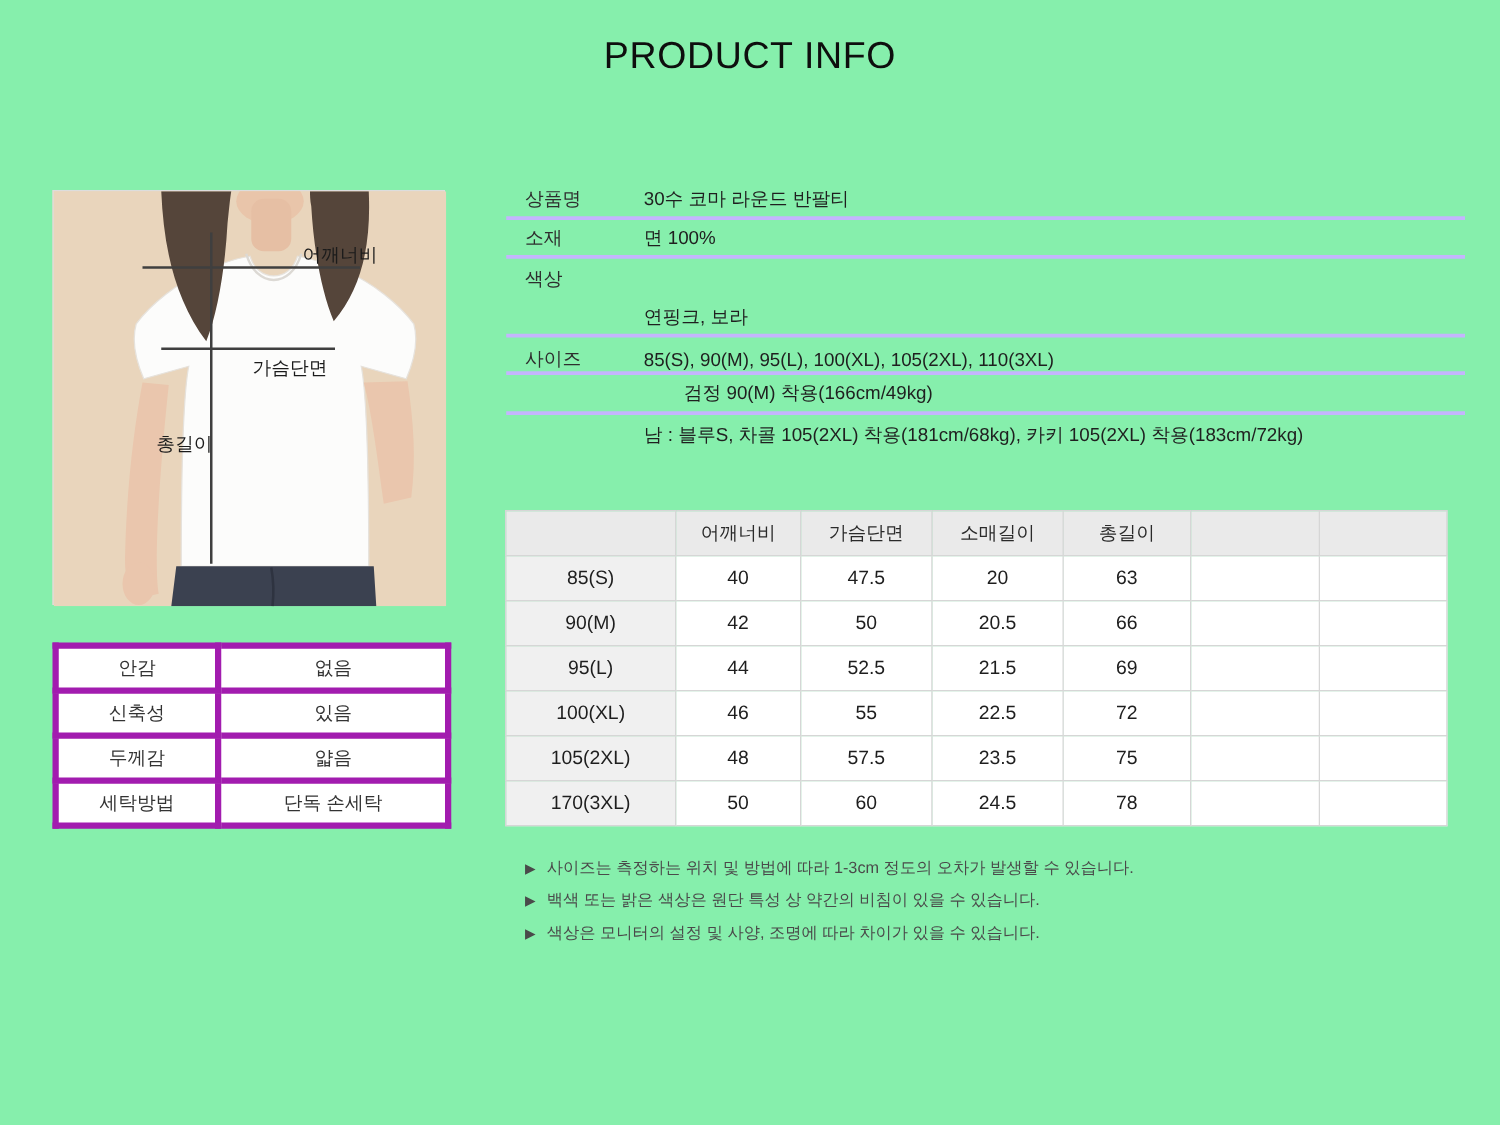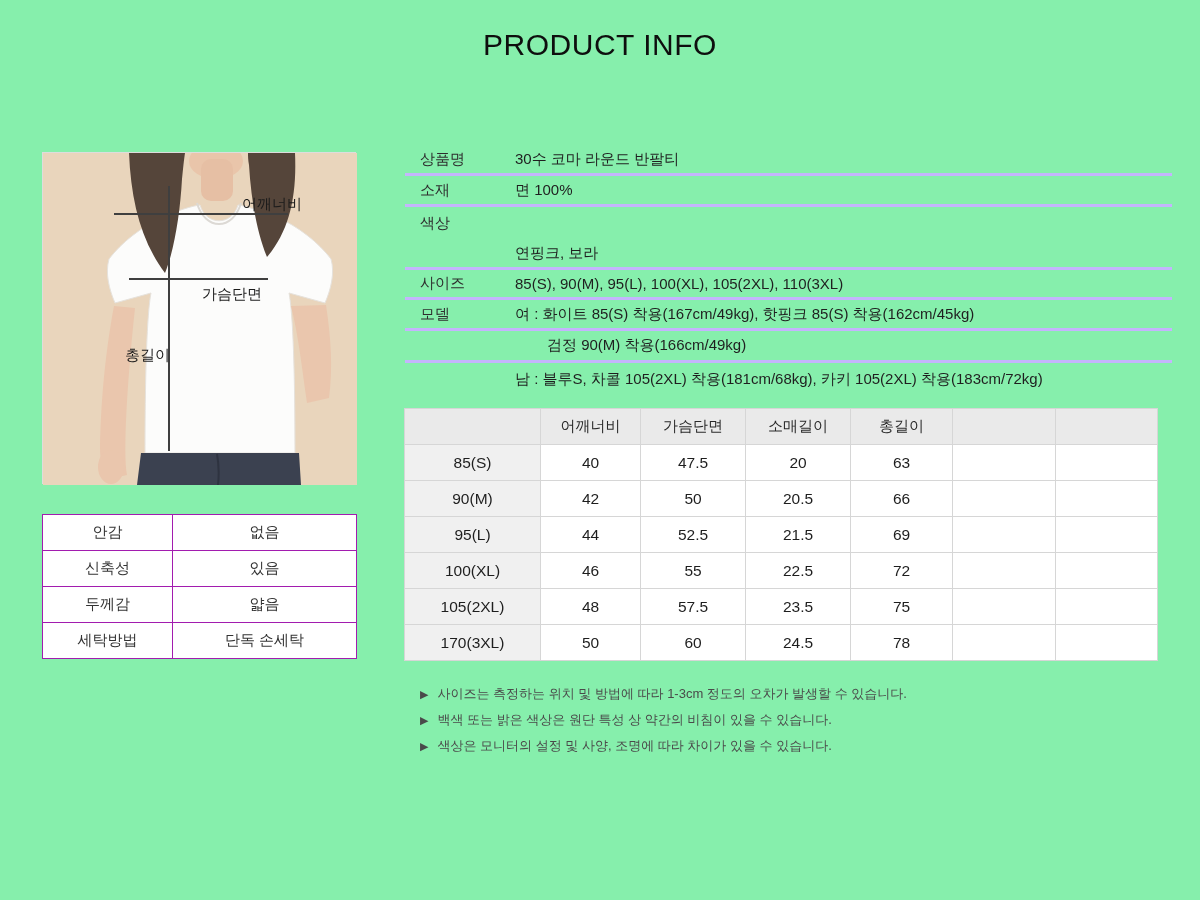--- a/index.html
+++ b/index.html
@@ -27,40 +27,40 @@
   .lbl-shoulder { left: 199px; top: 42px; }
   .lbl-chest    { left: 159px; top: 132px; }
   .lbl-length   { left: 82px;  top: 193px; }
 
   
   .care-table {
     position: absolute; left: 42px; top: 514px; width: 314px;
     border-collapse: collapse; table-layout: fixed;
   }
   .care-table td {
-    border: 1px solid #a21caf; height: 36px; text-align: center;
+    border: 5px solid #a21caf; height: 36px; text-align: center;
     font-size: 15px; color: #333; background: #fff;
   }
   .care-table td.care-label { width: 130px; }
   .care-table td.care-value { width: 184px; }
 
   
   .details {
     position: absolute; left: 405px; top: 145px; width: 767px;
   }
   .detail-row { display: flex; align-items: center; height: 31px; border-bottom: 3px solid #c4b5fd; }
   .detail-row.no-border { border-bottom: none; }
   .detail-label {
     width: 110px; padding-left: 15px; flex: none;
     font-size: 15px; color: #2e2e2e; font-weight: 500;
   }
   .detail-value { font-size: 15px; color: #1f1f1f; white-space: nowrap; }
   .detail-row.indent .detail-value { padding-left: 32px; }
   .r-h32 { height: 32px; }
-  .r-h30 { height: 30px; }
+  .r-h30 { height: 30px; align-items: flex-end; }
 
   
   .size-table {
     position: absolute; left: 404px; top: 408px;
     border-collapse: collapse; table-layout: fixed;
   }
   .size-table th, .size-table td {
     border: 1px solid #d6d6d6; height: 36px; text-align: center;
     font-weight: normal; font-size: 15.5px; color: #1e1e1e; background: #fff;
   }
@@ -144,24 +144,20 @@
       <span class="detail-label">색상</span>
     </div>
     <div class="detail-row">
       <span class="detail-label"></span>
       <span class="detail-value">연핑크, 보라</span>
     </div>
     <div class="detail-row r-h30">
       <span class="detail-label">사이즈</span>
       <span class="detail-value">85(S), 90(M), 95(L), 100(XL), 105(2XL), 110(3XL)</span>
     </div>
-    <div class="detail-row">
-      <span class="detail-label">모델</span>
-      <span class="detail-value">여 : 화이트 85(S) 착용(167cm/49kg), 핫핑크 85(S) 착용(162cm/45kg)</span>
-    </div>
     <div class="detail-row indent r-h32">
       <span class="detail-label"></span>
       <span class="detail-value">검정 90(M) 착용(166cm/49kg)</span>
     </div>
     <div class="detail-row no-border r-h32">
       <span class="detail-label"></span>
       <span class="detail-value">남 : 블루S, 차콜 105(2XL) 착용(181cm/68kg), 카키 105(2XL) 착용(183cm/72kg)</span>
     </div>
   </div>
 

